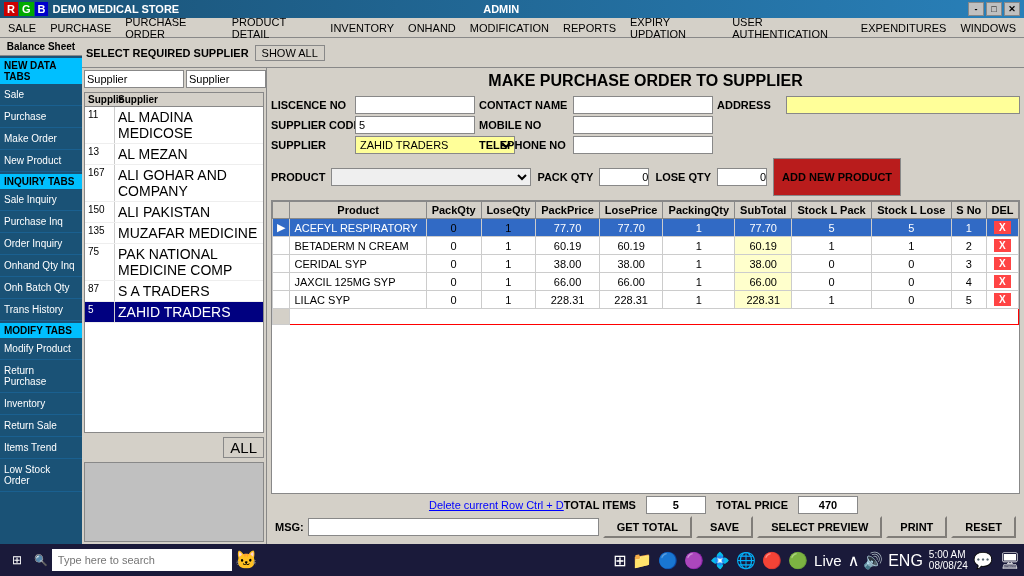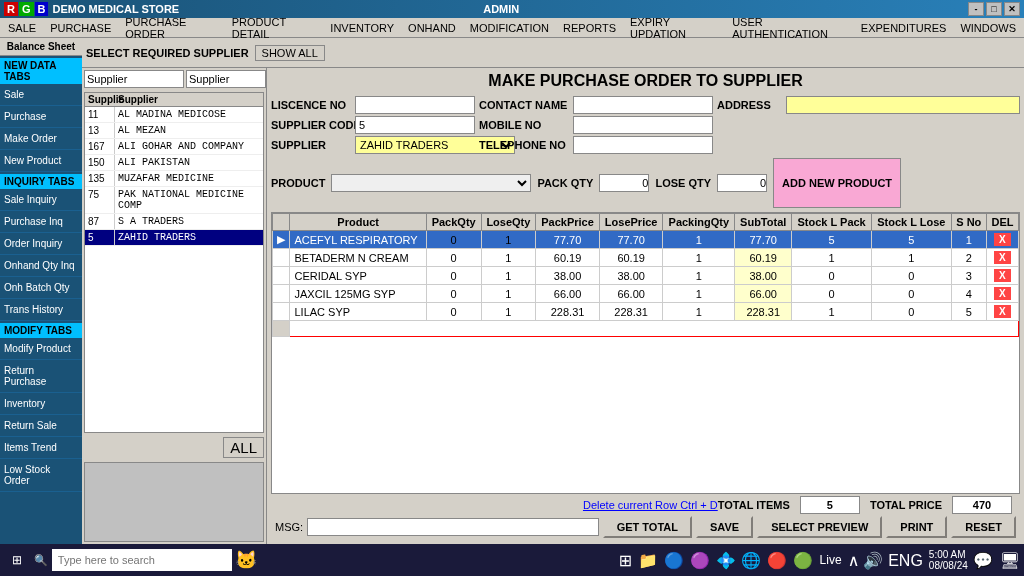--- a/index.html
+++ b/index.html
@@ -154,22 +154,21 @@
     .supplier-row.selected { background: #000080; color: white; }
     .supplier-row .code {
       width: 30px;
       padding: 2px 3px;
       border-right: 1px solid #ccc;
       font-size: 10px;
     }
     .supplier-row .name {
       flex: 1;
       padding: 2px 3px;
-      font-size: 10px;
-      font-family: Liberation Mono, monospace;
+      font-size: 14px;
     }
     .supplier-col-header {
       display: flex;
       background: #d4d0c8;
       border-bottom: 1px solid #888;
     }
     .supplier-col-header .code {
       width: 30px;
       padding: 1px 3px;
       font-size: 10px;
@@ -253,23 +252,23 @@
     }
     .lose-qty-label { font-weight: bold; }
     .lose-qty-input {
       width: 50px;
       height: 18px;
       border: 1px solid #888;
       text-align: right;
       font-size: 11px;
     }
     .add-product-btn {
-      background: #f9a8d4;
-      border: 1px solid #888;
-      padding: 18px 8px;
+      background: #b91c1c;
+      border: 1px solid #888;
+      padding: 12px 8px;
       cursor: pointer;
       font-size: 11px;
       font-weight: bold;
       text-align: right;
     }
 
     
     .data-table-container {
       flex: 1;
       overflow: auto;
@@ -334,21 +333,21 @@
       color: blue;
       text-decoration: underline;
       cursor: pointer;
       font-size: 11px;
     }
     .msg-row {
       display: flex;
       align-items: center;
       gap: 4px;
     }
-    .msg-label { font-weight: normal; text-align: right; }
+    .msg-label { font-weight: bold; text-align: right; }
     .msg-input {
       flex: 1;
       height: 18px;
       border: 1px solid #888;
     }
     .action-buttons {
       display: flex;
       gap: 4px;
       justify-content: flex-end;
     }
@@ -654,21 +653,21 @@
     </tr>
                 <tr>
                   <td class="arrow-cell"></td>
                   <td colspan="11" style="border:1px solid #ff0000; height:16px;"></td>
                 </tr>
               </tbody>
           </table>
         </div>
 
         <div class="bottom-section">
-          <div style="display:flex; justify-content:flex-end; align-items:center;">
+          <div style="display:flex; justify-content:center; align-items:center;">
             <span class="delete-row-text">Delete current Row    Ctrl + D</span>
             <div class="totals-row">
               <span class="total-label">TOTAL ITEMS</span>
               <span class="total-value">5</span>
               <span class="total-label">TOTAL PRICE</span>
               <span class="total-value">470</span>
             </div>
           </div>
           <div class="msg-row">
             <span class="msg-label">MSG:</span>
@@ -694,19 +693,19 @@
   <span style="font-size:18px;">🐱</span>
   <div class="taskbar-icons">
     <span style="font-size:16px;">⊞</span>
     <span style="font-size:16px;">📁</span>
     <span style="font-size:16px;">🔵</span>
     <span style="font-size:16px;">🟣</span>
     <span style="font-size:16px;">💠</span>
     <span style="font-size:16px;">🌐</span>
     <span style="font-size:16px;">🔴</span>
     <span style="font-size:16px;">🟢</span>
-    <span style="color:white; font-size:12px;">Live</span>
+    <span style="color:white; font-size:15px;">Live</span>
     <span style="font-size:16px;">∧ 🔊 ENG</span>
     <span style="color:white; font-size:10px;">5:00 AM<br>08/08/24</span>
     <span style="font-size:16px;">💬</span>
     <span style="font-size:16px;">🖥</span>
   </div>
 </div>
 
 </body></html>

